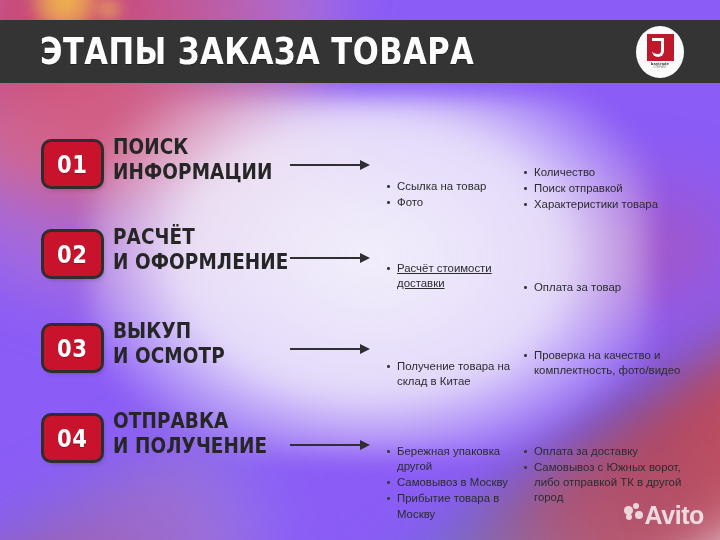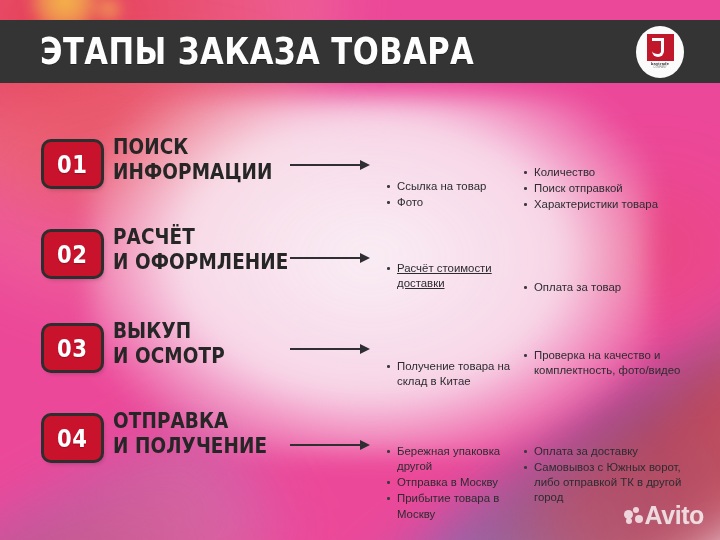--- a/index.html
+++ b/index.html
@@ -6,21 +6,21 @@
   body{
     width:720px;height:540px;
     font-family:"Liberation Sans","DejaVu Sans",sans-serif;
     background:#f4f4f5;
     overflow:hidden;
   }
   #poster{
     position:relative;
     width:720px;height:540px;
     overflow:hidden;
-    background:#ec4899;
+    background:#8b5cf6;
   }
 
   
   .bg-layer{position:absolute;inset:0;overflow:hidden;}
   .blob{position:absolute;border-radius:50%;}
 
   
   .china-red{
     left:-170px;top:-230px;width:520px;height:430px;
     background:radial-gradient(ellipse at 45% 60%,
@@ -226,21 +226,21 @@
   .row-2 .col-mid{top:5px;text-decoration:underline;}
   .row-2 .col-right{top:24px;}
   .row-3 .col-mid{top:9px;}
   .row-3 .col-right{top:-2px;}
   .row-4 .col-mid{top:4px;}
   .row-4 .col-right{top:4px;}
 
   
   .watermark{
     position:absolute;right:16px;bottom:12px;
-    display:flex;align-items:center;
+    display:flex;
     opacity:.82;
   }
   .wm-dots{position:relative;width:20px;height:18px;}
   .wm-dots i{position:absolute;border-radius:50%;background:rgba(255,255,255,.92);display:block;}
   .wm-d1{left:0;top:3px;width:9px;height:9px;}
   .wm-d2{left:9px;top:0;width:6px;height:6px;}
   .wm-d3{left:2px;top:11px;width:6px;height:6px;}
   .wm-d4{left:10.5px;top:8px;width:8px;height:8px;}
   .wm-text{
     color:rgba(255,255,255,.95);
@@ -362,21 +362,21 @@
         <span>ОТПРАВКА</span>
         <span class="l2">И ПОЛУЧЕНИЕ</span>
       </div>
       <div class="arrow arrow-4">
         <span class="shaft"></span>
           <span class="head"></span>
       </div>
       <div class="col col-mid">
         <ul>
           <li>Бережная упаковка другой</li>
-          <li>Отправка в Москву</li>
+          <li>Самовывоз в Москву</li>
           <li>Прибытие товара в Москву</li>
         </ul>
       </div>
       <div class="col col-right">
         <ul>
           <li>Оплата за доставку</li>
           <li>Самовывоз с Южных ворот, либо отправкой ТК в другой город</li>
         </ul>
       </div>
     </div>

